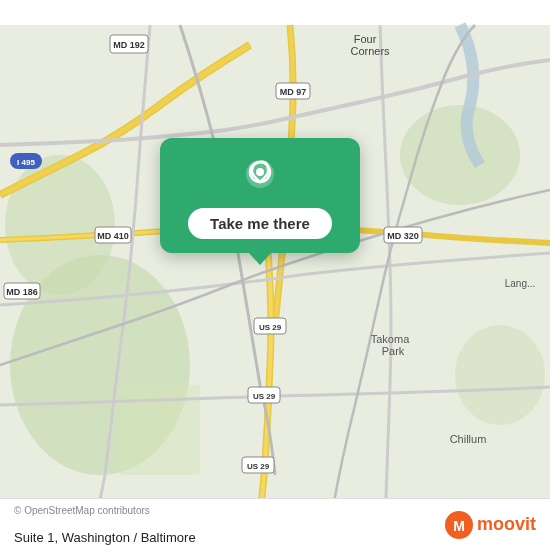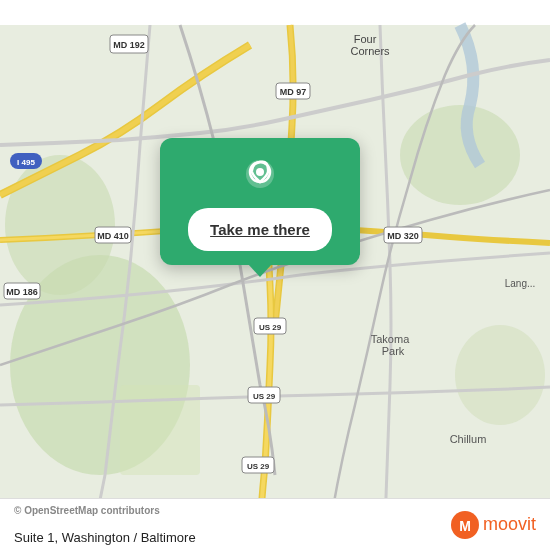--- a/index.html
+++ b/index.html
@@ -36,21 +36,20 @@
     }
 
     #bottom-info {
       display: flex;
       flex-direction: column;
     }
 
     #copyright-text {
       font-size: 10px;
       color: #888;
-      font-weight: bold;
     }
 
     #location-text {
       font-size: 13px;
       color: #222;
       margin-top: 14px;
     }
 
     #moovit-logo {
       display: flex;
@@ -102,26 +101,25 @@
       width: 42px;
       height: 42px;
       margin-bottom: 10px;
     }
 
     #take-me-there-btn {
       background: white;
       color: #333;
       border: none;
       border-radius: 20px;
-      padding: 13px 22px;
+      padding: 7px 22px;
       font-size: 15px;
       font-weight: 600;
       cursor: pointer;
       white-space: nowrap;
-      text-decoration: underline;
     }
 
     
     #map-svg {
       position: absolute;
       top: 0; left: 0;
       width: 100%;
       height: 100%;
     }
   </style>
@@ -221,17 +219,17 @@
       <span id="copyright-text">© OpenStreetMap contributors</span>
       <span id="location-text">Suite 1, Washington / Baltimore</span>
     </div>
 
     <div id="moovit-logo">
 
       <svg id="moovit-icon" viewBox="0 0 28 28" xmlns="http://www.w3.org/2000/svg">
         <circle cx="14" cy="14" r="14" fill="#f16022"></circle>
         <text x="14" y="20" text-anchor="middle" font-size="14" fill="white" font-weight="bold">M</text>
       </svg>
-      <span id="moovit-text" style="font-size:18px;font-weight:normal;color:#f16022;text-align:right;">moovit</span>
+      <span id="moovit-text" style="font-size:18px;font-weight:bold;color:#f16022;text-align:right;">moovit</span>
     </div>
   </div>
 
 </div>
 
 </body></html>

